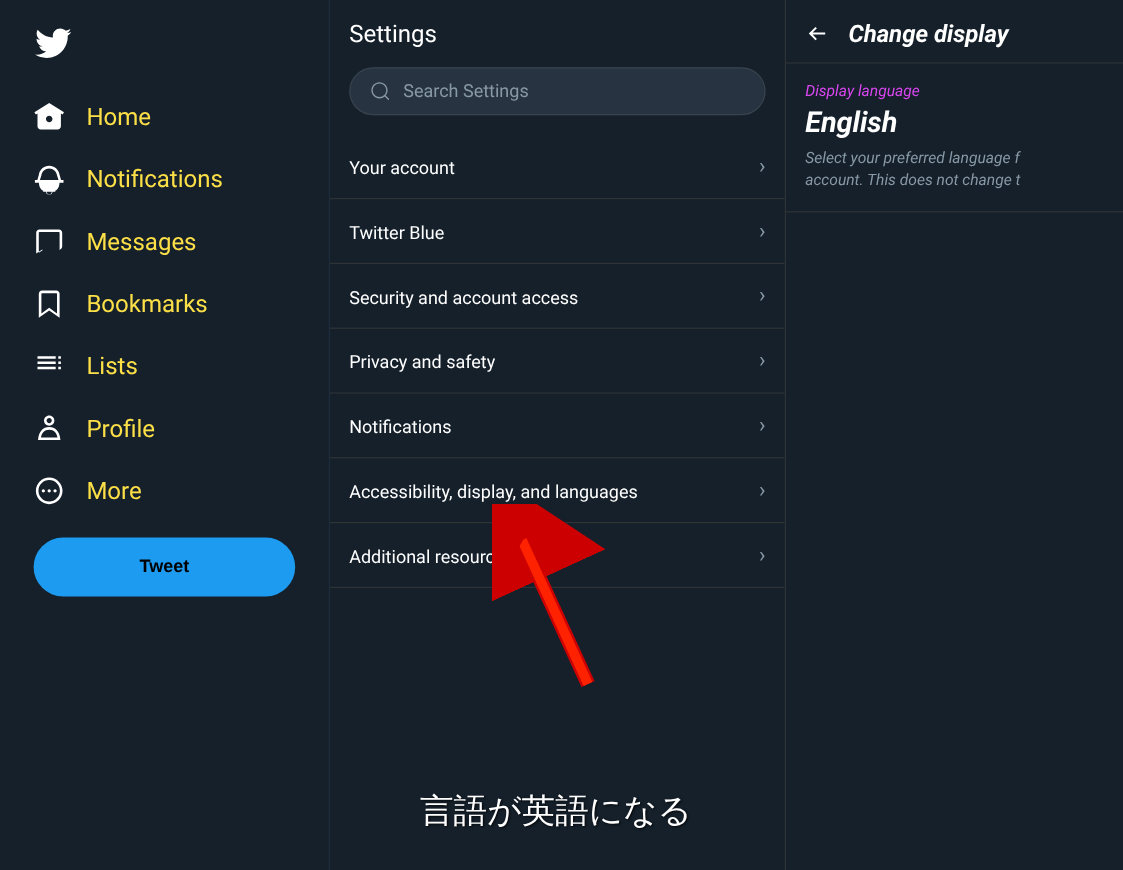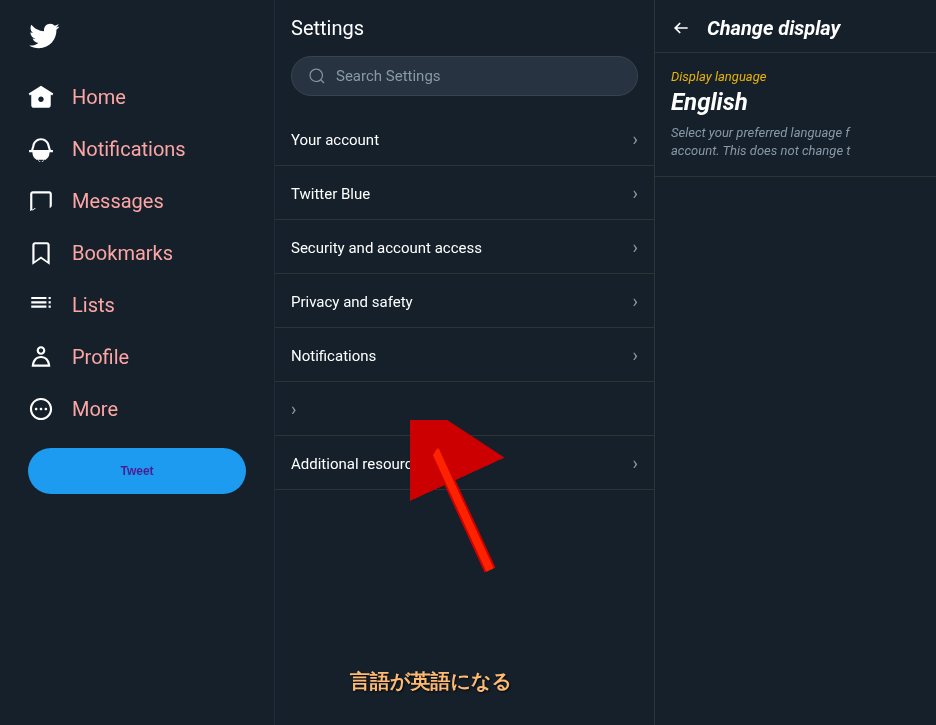--- a/index.html
+++ b/index.html
@@ -30,40 +30,40 @@
     .sidebar-logo svg { width: 32px; height: 32px; fill: #fff; }
     .sidebar-item {
       display: flex;
       align-items: center;
       gap: 18px;
       padding: 12px 16px;
       border-radius: 30px;
       cursor: pointer;
       font-size: 20px;
       font-weight: 400;
-      color: #fca5a5;
+      color: #fde047;
       transition: background 0.15s;
       margin-bottom: 2px;
     }
     .sidebar-icon {
       width: 26px;
       height: 26px;
       display: flex;
       align-items: center;
       justify-content: center;
       flex-shrink: 0;
     }
     .sidebar-icon svg { width: 26px; height: 26px; fill: #fff; }
     .tweet-btn {
       background: #1d9bf0;
-      color: #4c1d95;
+      color: #000000;
       border: none;
       border-radius: 30px;
       padding: 16px;
-      font-size: 12px;
+      font-size: 15px;
       font-weight: 700;
       cursor: pointer;
       margin: 12px 16px;
       width: calc(100% - 32px);
       text-align: center;
     }
 
     
     .settings-panel {
       width: 380px;
@@ -134,21 +134,21 @@
       font-size: 20px;
       font-weight: 700;
       color: #fff;
     }
     .language-section {
       padding: 16px;
       border-bottom: 1px solid #2f3336;
     }
     .language-label {
       font-size: 13px;
-      color: #eab308;
+      color: #d946ef;
       margin-bottom: 4px;
     }
     .language-value {
       font-size: 24px;
       font-weight: 700;
       color: #fff;
       margin-bottom: 8px;
     }
     .language-desc {
       font-size: 13px;
@@ -162,23 +162,23 @@
       left: 410px;
       top: 420px;
       pointer-events: none;
     }
 
     
     .annotation-text {
       position: absolute;
       bottom: 30px;
       left: 350px;
-      font-size: 20px;
-      font-weight: 700;
-      color: #fdba74;
+      font-size: 28px;
+      font-weight: 400;
+      color: #ffffff;
       pointer-events: none;
       text-shadow: 1px 1px 2px rgba(0,0,0,0.8);
     }
 
     .outer-wrap {
       position: relative;
       width: 936px;
       height: 725px;
     }
     .panels-row {
@@ -292,20 +292,21 @@
         </div>
         <div class="settings-item">
           <span class="settings-item-label">Privacy and safety</span>
           <span class="chevron-icon">›</span>
         </div>
         <div class="settings-item">
           <span class="settings-item-label">Notifications</span>
           <span class="chevron-icon">›</span>
         </div>
         <div class="settings-item">
+          <span class="settings-item-label">Accessibility, display, and languages</span>
           <span class="chevron-icon">›</span>
         </div>
         <div class="settings-item">
           <span class="settings-item-label">Additional resources</span>
           <span class="chevron-icon">›</span>
         </div>
       </div>
     </div>
 
     <div class="display-panel">

